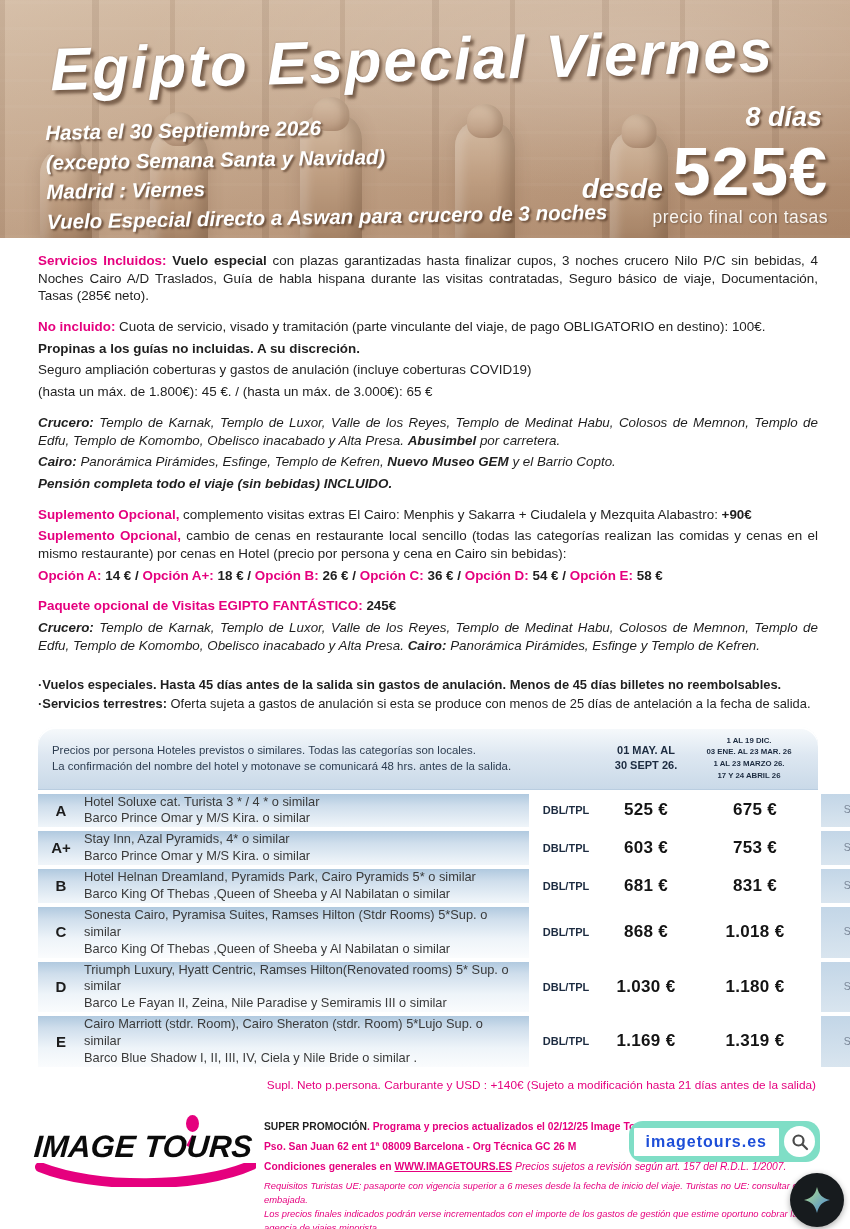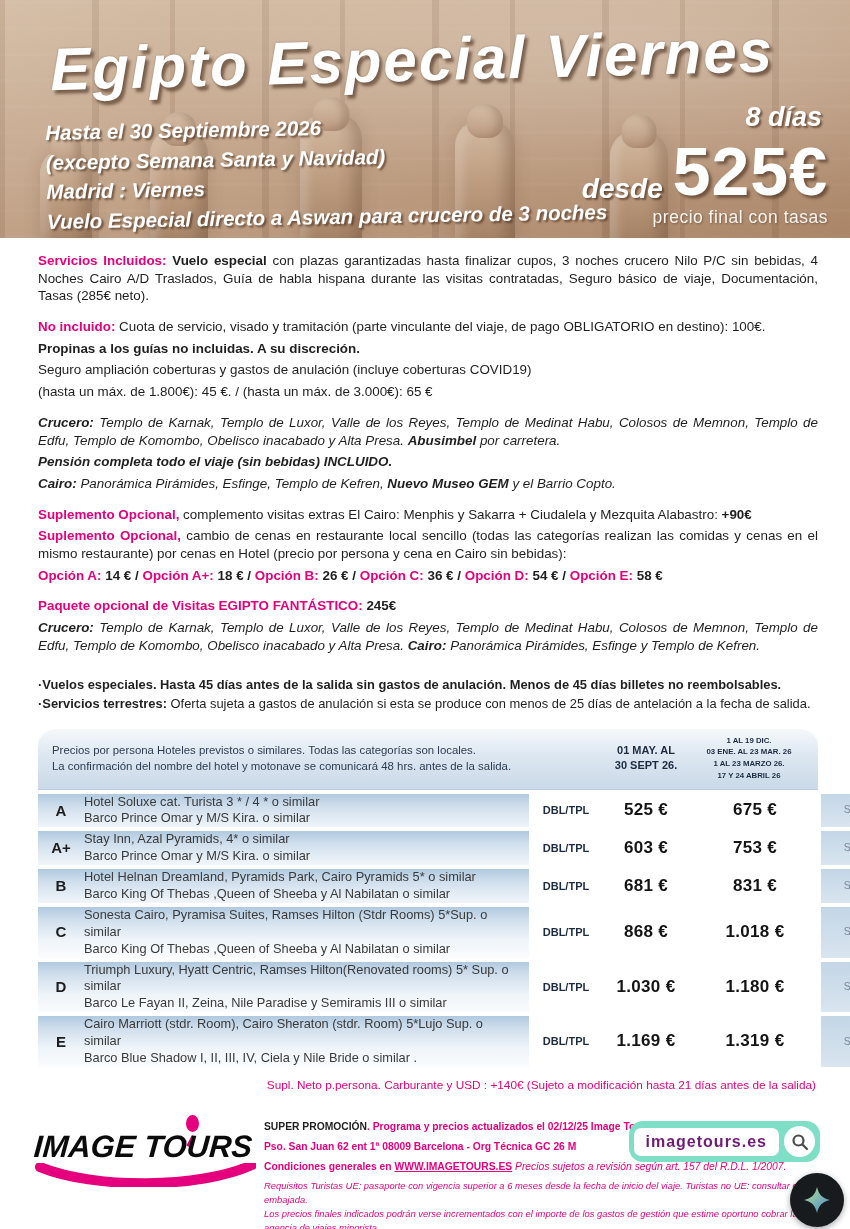--- a/index.html
+++ b/index.html
@@ -93,22 +93,22 @@
 
   .legal { margin-left:230px; margin-right:0; font-size:10.3px; line-height:1.25; }
   .legal .row1 { margin-bottom:7px; }
   .legal .row2 { margin-bottom:7px; color:#E5007E; font-weight:bold; }
   .legal .row3 { margin-bottom:5px; color:#E5007E; }
   .legal .small { font-size:9.4px; font-style:italic; color:#E5007E; line-height:1.5; }
   .legal a.cond-link { color:#E5007E; font-weight:bold; text-decoration:underline; cursor:pointer; }
 
   .site-pill { position:absolute; right:30px; top:10px; display:flex; align-items:center; gap:5px;
     background:#7FDEC6; border-radius:14px; padding:5px; cursor:pointer; }
-  .site-pill .site-label { background:#fff; border-radius:7px; padding:5px 12px; font-weight:bold; font-size:16px;
-    letter-spacing:1px; color:#701a75; }
+  .site-pill .site-label { background:#fff; border-radius:1px; padding:5px 12px; font-weight:bold; font-size:16px;
+    letter-spacing:1px; color:#1d4ed8; }
   .site-pill .lens { width:31px; height:31px; background:#fff; border-radius:50%; display:flex; align-items:center; justify-content:center; }
 
   .app-badge { position:absolute; right:6px; bottom:2px; width:54px; height:54px; border-radius:50%;
     background:#171b1e; display:flex; align-items:center; justify-content:center; cursor:pointer; box-shadow:0 2px 6px rgba(0,0,0,.35); }
 </style>
 </head>
 <body>
 
 <div class="page">
 
@@ -158,27 +158,27 @@
       <p class="para">(hasta un máx. de 1.800€): 45 €. / (hasta un máx. de 3.000€): 65 €</p>
     </div>
 
     <div class="sect">
       <p class="para i justify">
         <span class="bi">Crucero:</span>
         <span>Templo de Karnak, Templo de Luxor,  Valle de los Reyes, Templo de Medinat Habu, Colosos de Memnon, Templo de Edfu, Templo de Komombo, Obelisco inacabado y Alta Presa.</span>
         <span class="bi">Abusimbel</span>
         <span>por carretera.</span>
       </p>
-      <p class="para bi">Pensión completa todo el viaje (sin bebidas) INCLUIDO.</p>
       <p class="para i">
         <span class="bi">Cairo:</span>
         <span>Panorámica Pirámides, Esfinge, Templo de Kefren,</span>
         <span class="bi">Nuevo Museo GEM</span>
         <span>y el Barrio Copto.</span>
       </p>
+      <p class="para bi">Pensión completa todo el viaje (sin bebidas) INCLUIDO.</p>
     </div>
 
     <div class="sect">
       <p class="para">
         <span class="pink">Suplemento Opcional,</span>
         <span>complemento visitas extras El Cairo: Menphis y Sakarra + Ciudalela y Mezquita Alabastro:</span>
         <span class="b">+90€</span>
       </p>
       <p class="para justify">
         <span class="pink">Suplemento Opcional,</span>

